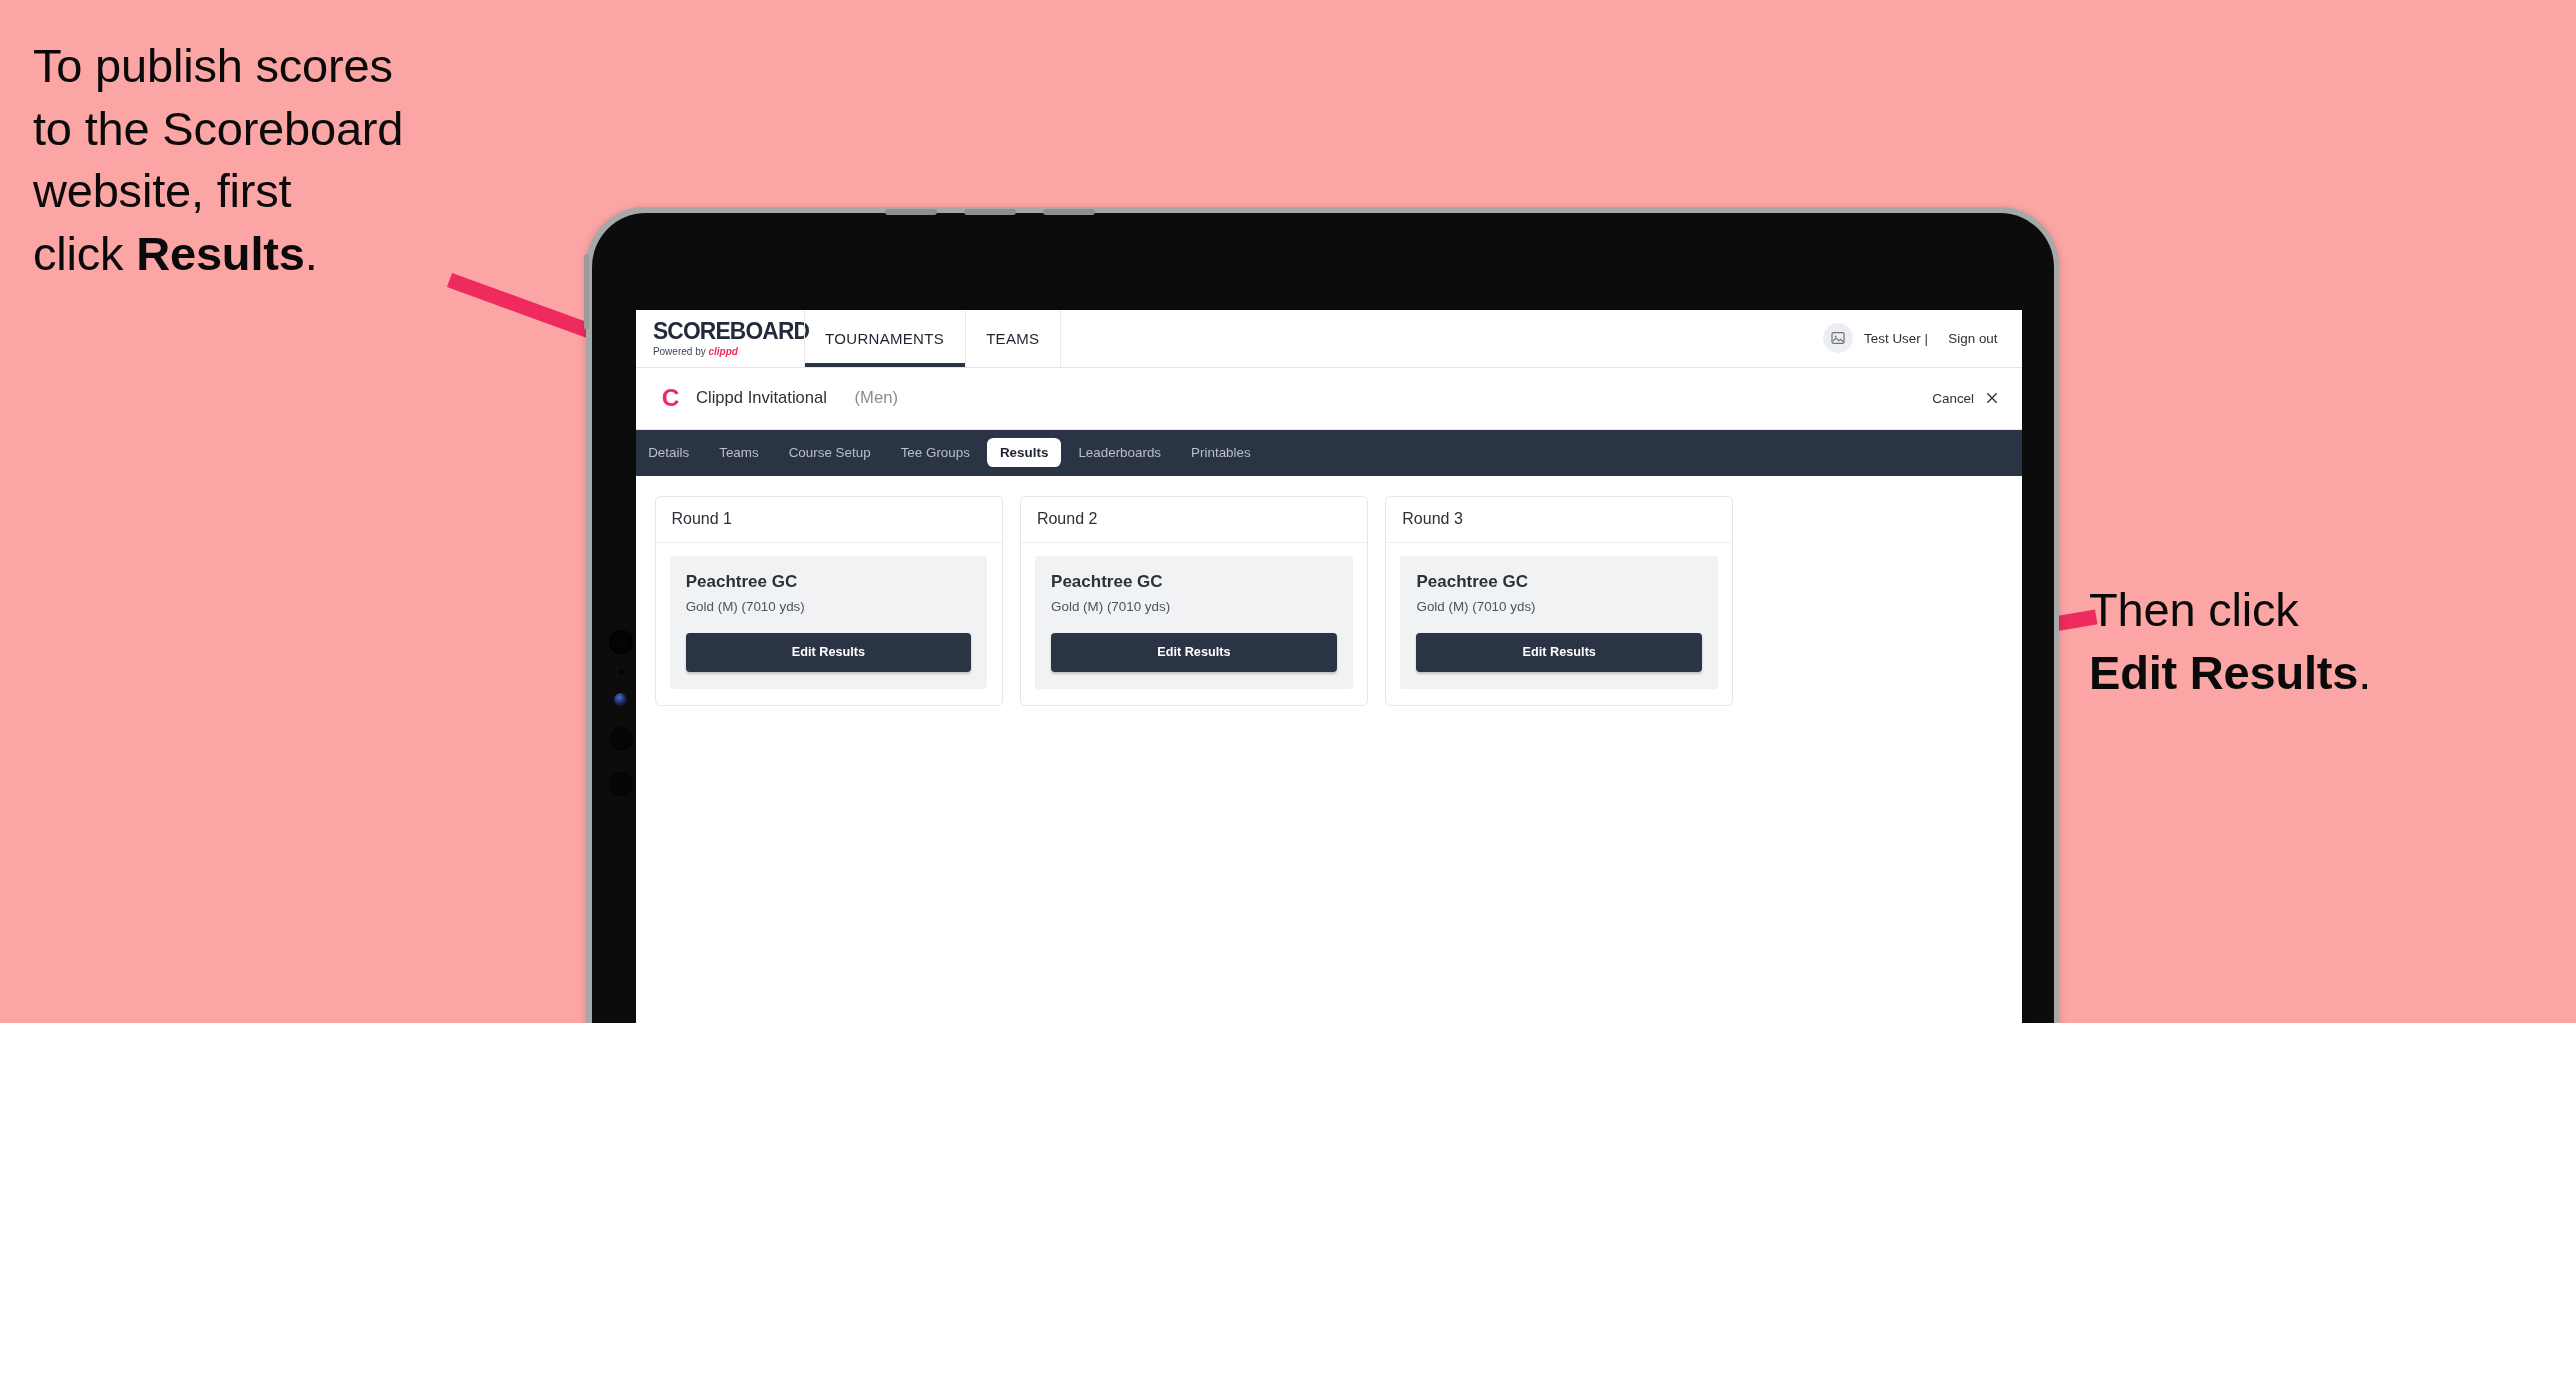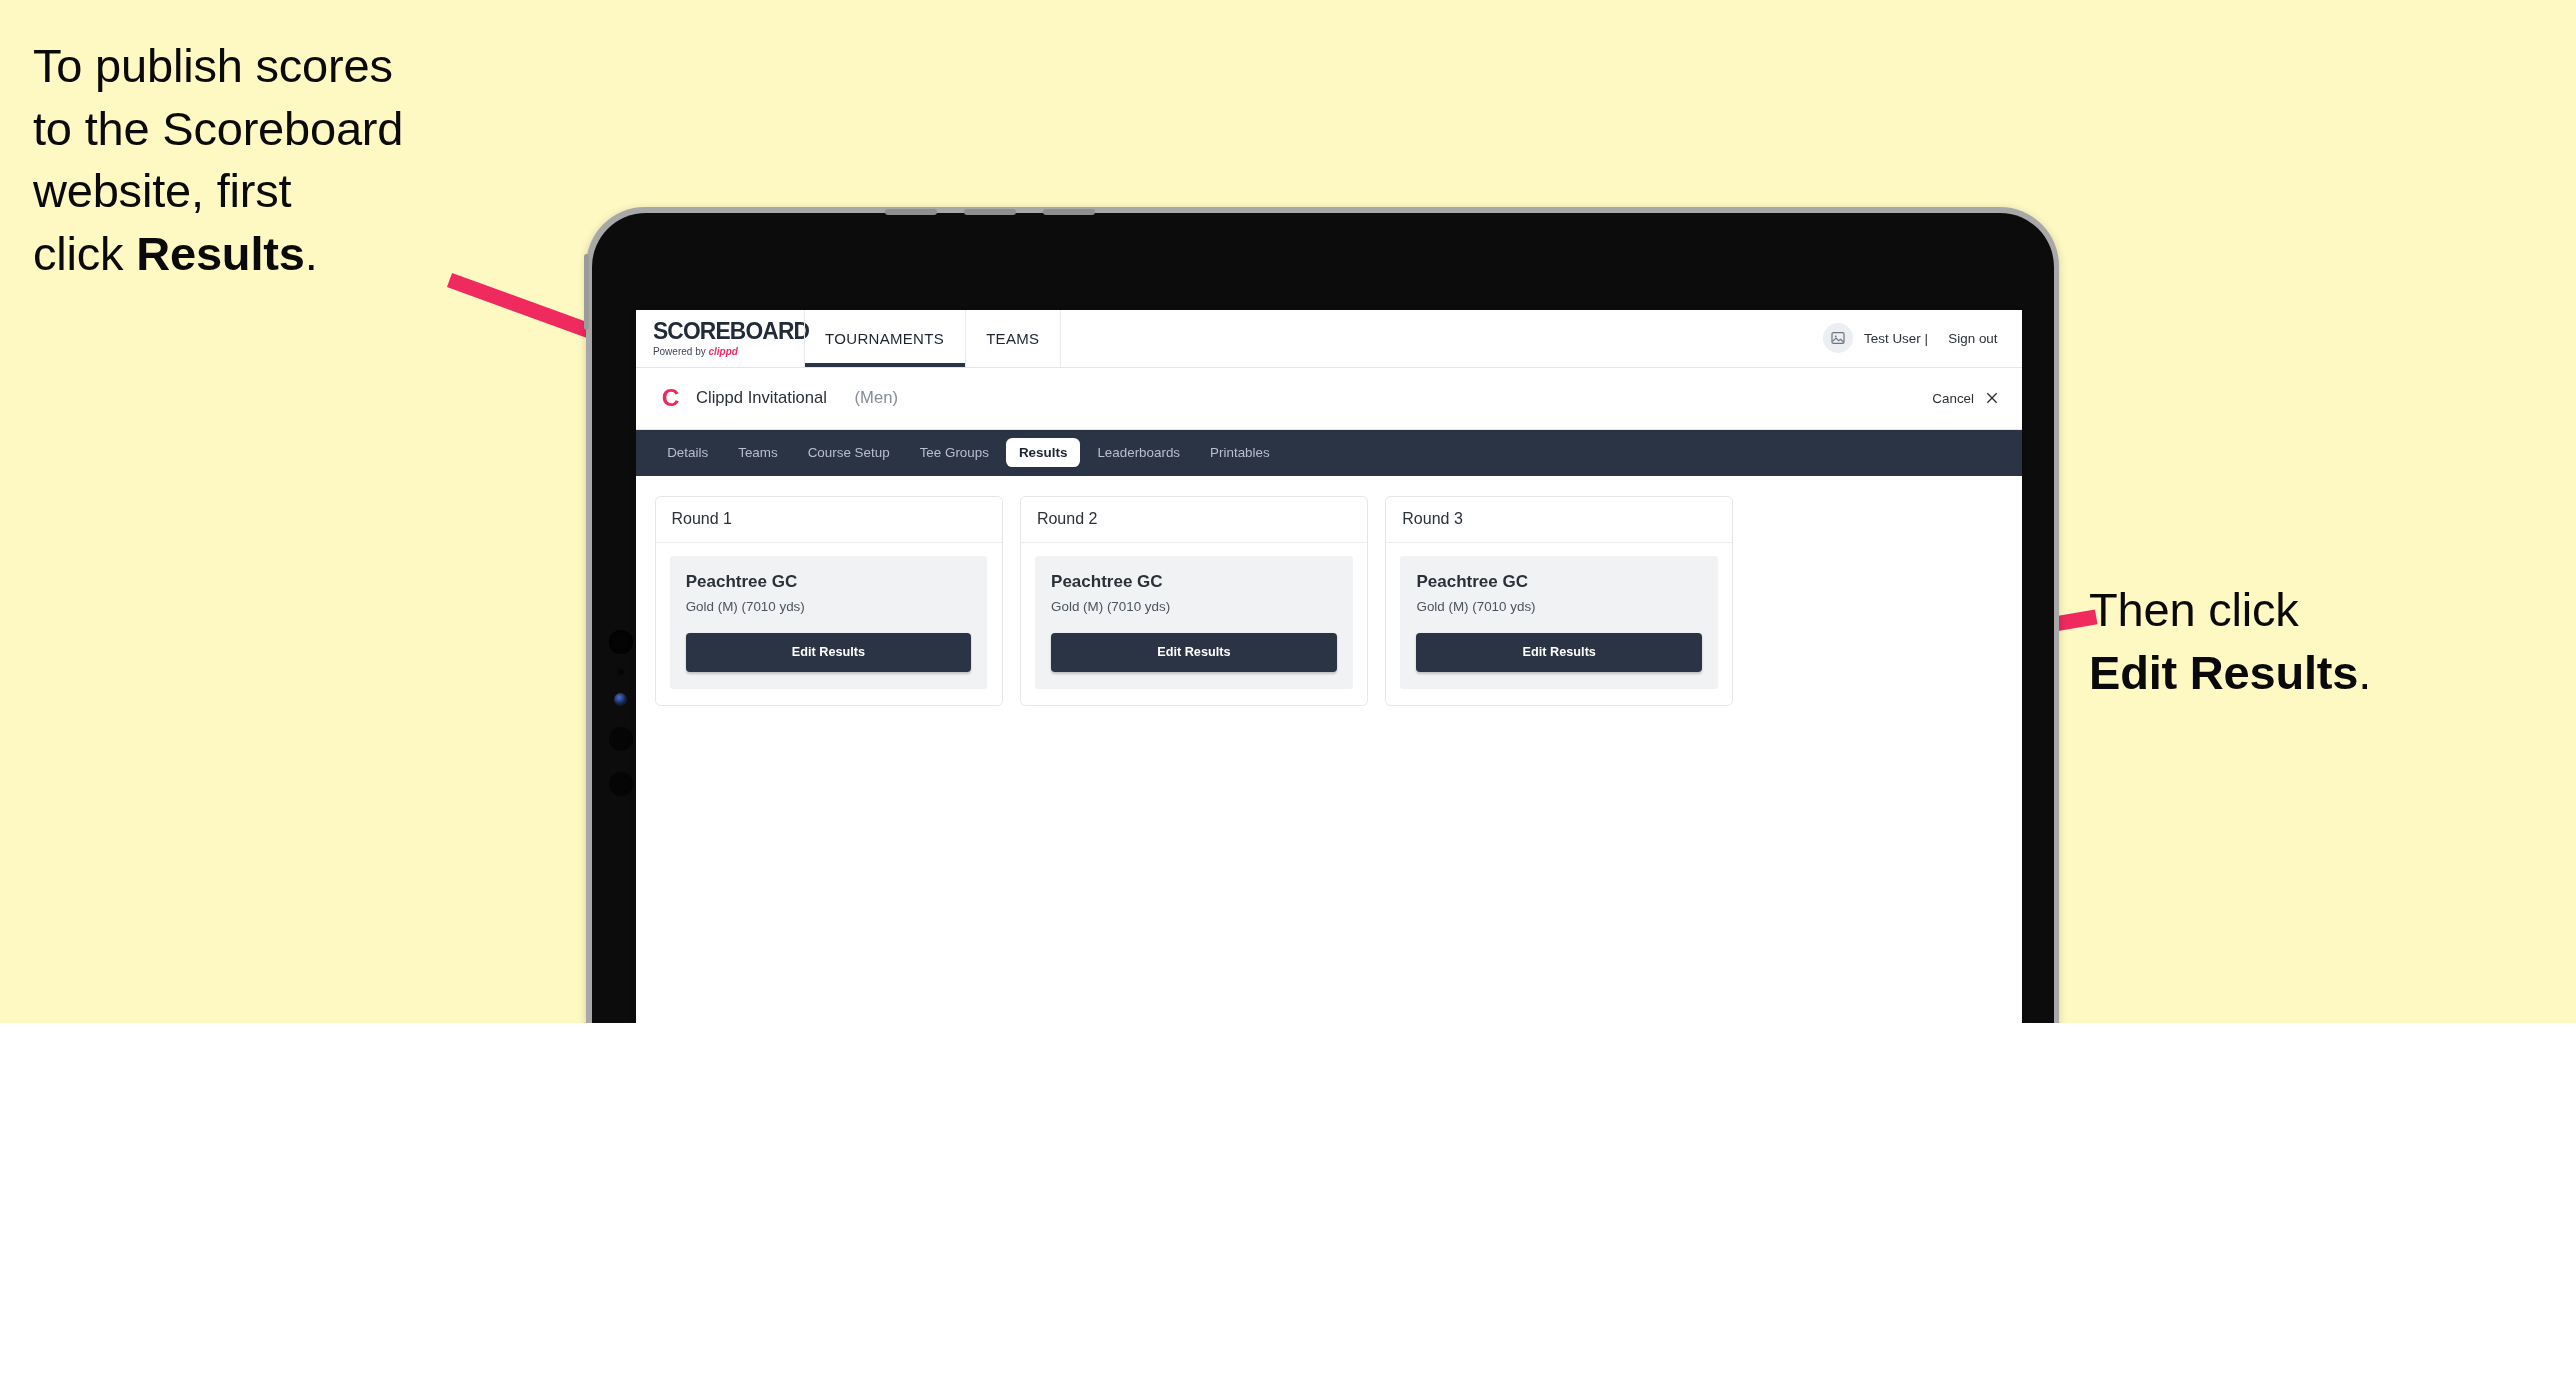--- a/index.html
+++ b/index.html
@@ -4,21 +4,21 @@
 <style>
   html, body {
     margin: 0; padding: 0;
     background: #ffffff;
     font-family: "Liberation Sans", sans-serif;
   }
   #stage {
     position: relative;
     width: 2576px;
     height: 1023px;
-    background: #fef9c3;
+    background: #fca5a5;
     overflow: hidden;
   }
 
   
   .annotation {
     position: absolute;
     color: #0a0a0a;
     font-size: 47px;
     line-height: 1.33;
     letter-spacing: -0.2px;
@@ -204,21 +204,20 @@
     cursor: pointer;
   }
 
   
   #nav-bar {
     height: 46px;
     min-height: 46px;
     background: #2b3445;
     display: flex;
     align-items: center;
-    padding-left: 19px;
     gap: 4.7px;
   }
   .nav-tab {
     font-size: 13.4px;
     color: #b9bfcb;
     padding: 7.1px 12.7px;
     border-radius: 6.3px;
     cursor: pointer;
     white-space: nowrap;
   }

